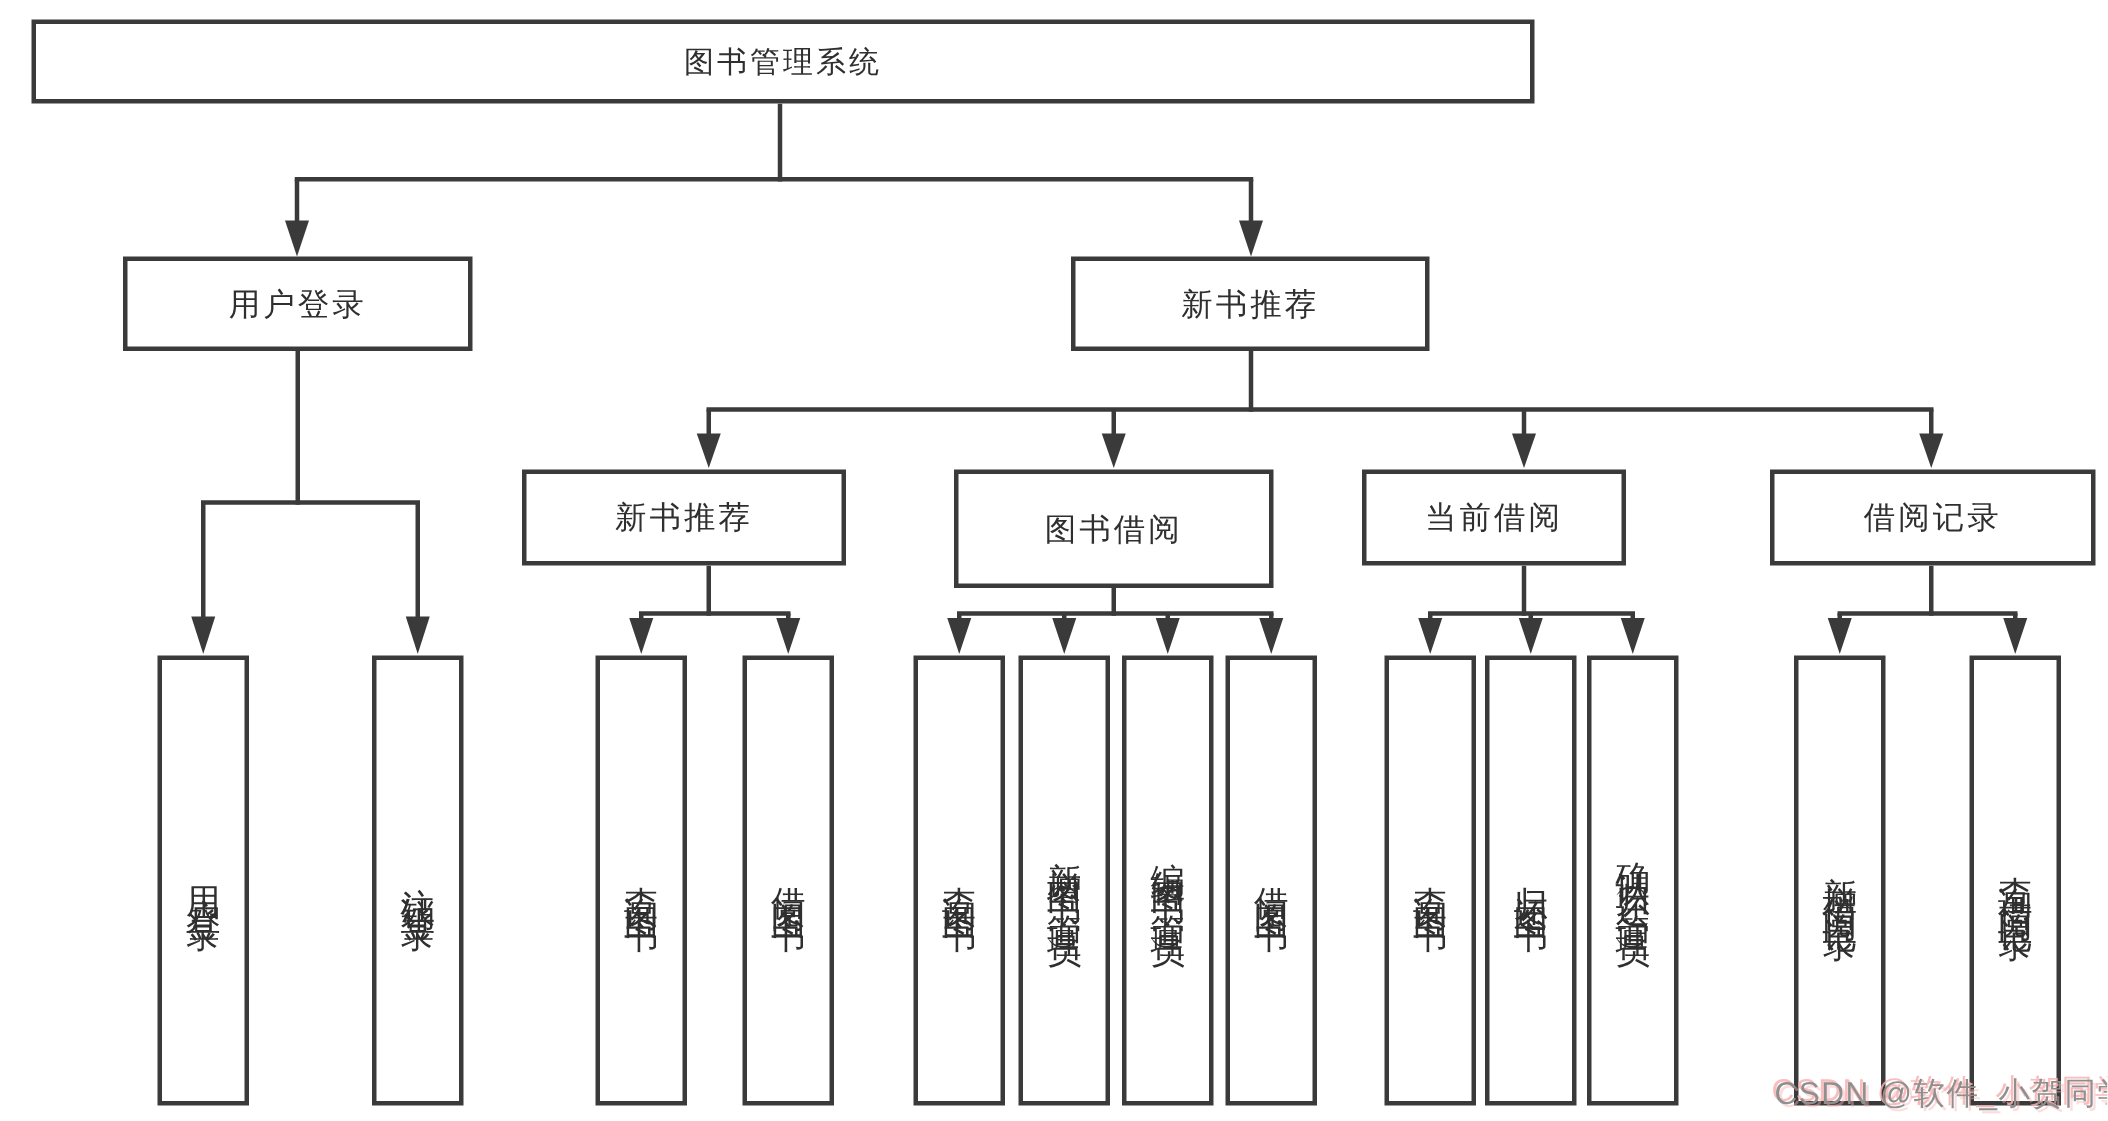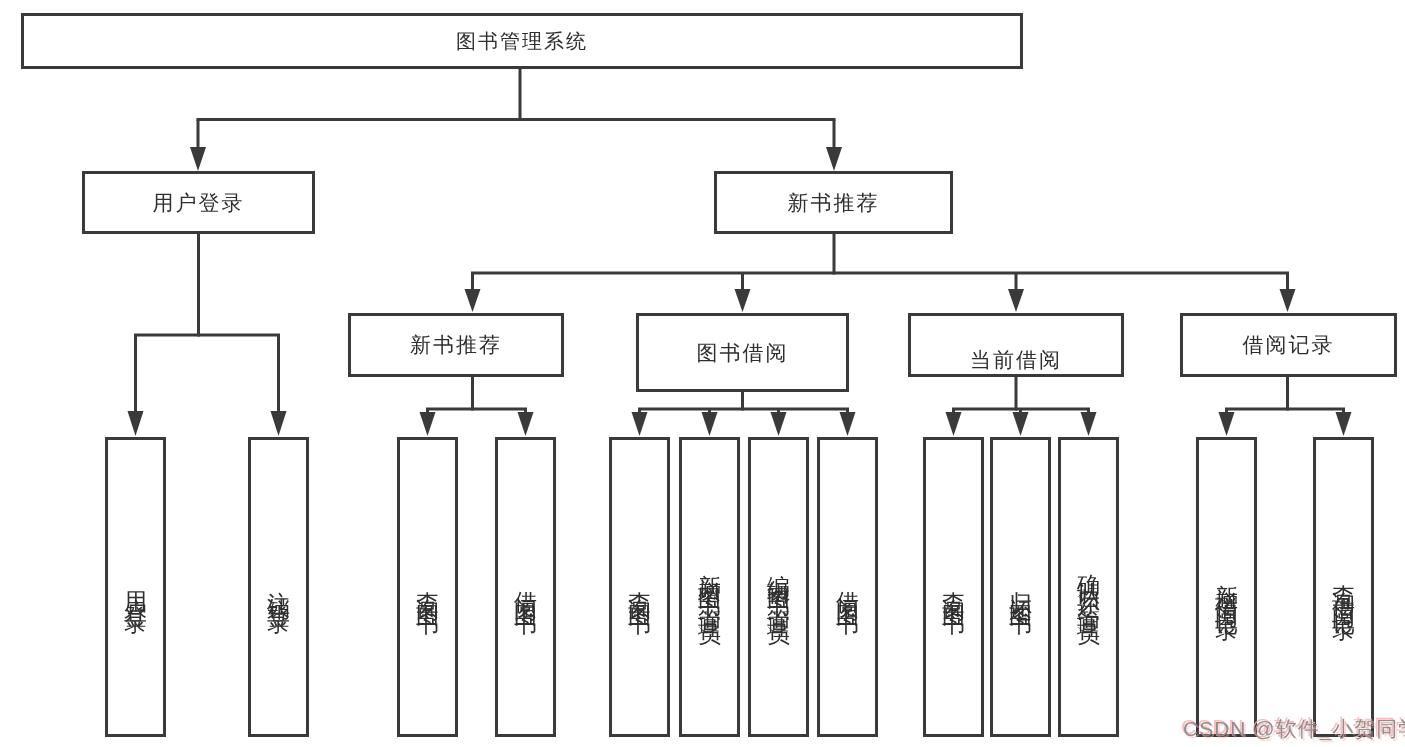--- a/index.html
+++ b/index.html
@@ -34,21 +34,21 @@
     font-size: 23px;
     letter-spacing: 7px;
     line-height: 1;
   }
   
   #box-root            { left: 21px;  top: 13px;  width: 1002px; height: 56px; font-size: 20px; }
   #box-user-login      { left: 82px;  top: 171px; width: 233px;  height: 63px; }
   #box-book-mgmt       { left: 714px; top: 171px; width: 239px;  height: 63px; }
   #box-new-books       { left: 348px; top: 313px; width: 216px;  height: 64px; text-align: center; }
   #box-book-borrow     { left: 636px; top: 313px; width: 213px;  height: 79px; }
-  #box-current-borrow  { left: 908px; top: 313px; width: 216px;  height: 64px; align-items: flex-end; }
+  #box-current-borrow  { left: 908px; top: 313px; width: 176px;  height: 64px; }
   #box-borrow-records  { left: 1180px; top: 313px; width: 217px; height: 64px; }
   .leaf { top: 437px; height: 300px; width: 61px; }
   #leaf-login       { left: 105px; }
   #leaf-logout      { left: 248px; }
   #leaf-nb-query    { left: 397px; }
   #leaf-nb-borrow   { left: 495px; }
   #leaf-bb-query    { left: 609px; }
   #leaf-bb-add      { left: 679px; }
   #leaf-bb-edit     { left: 748px; }
   #leaf-bb-borrow   { left: 817px; }

